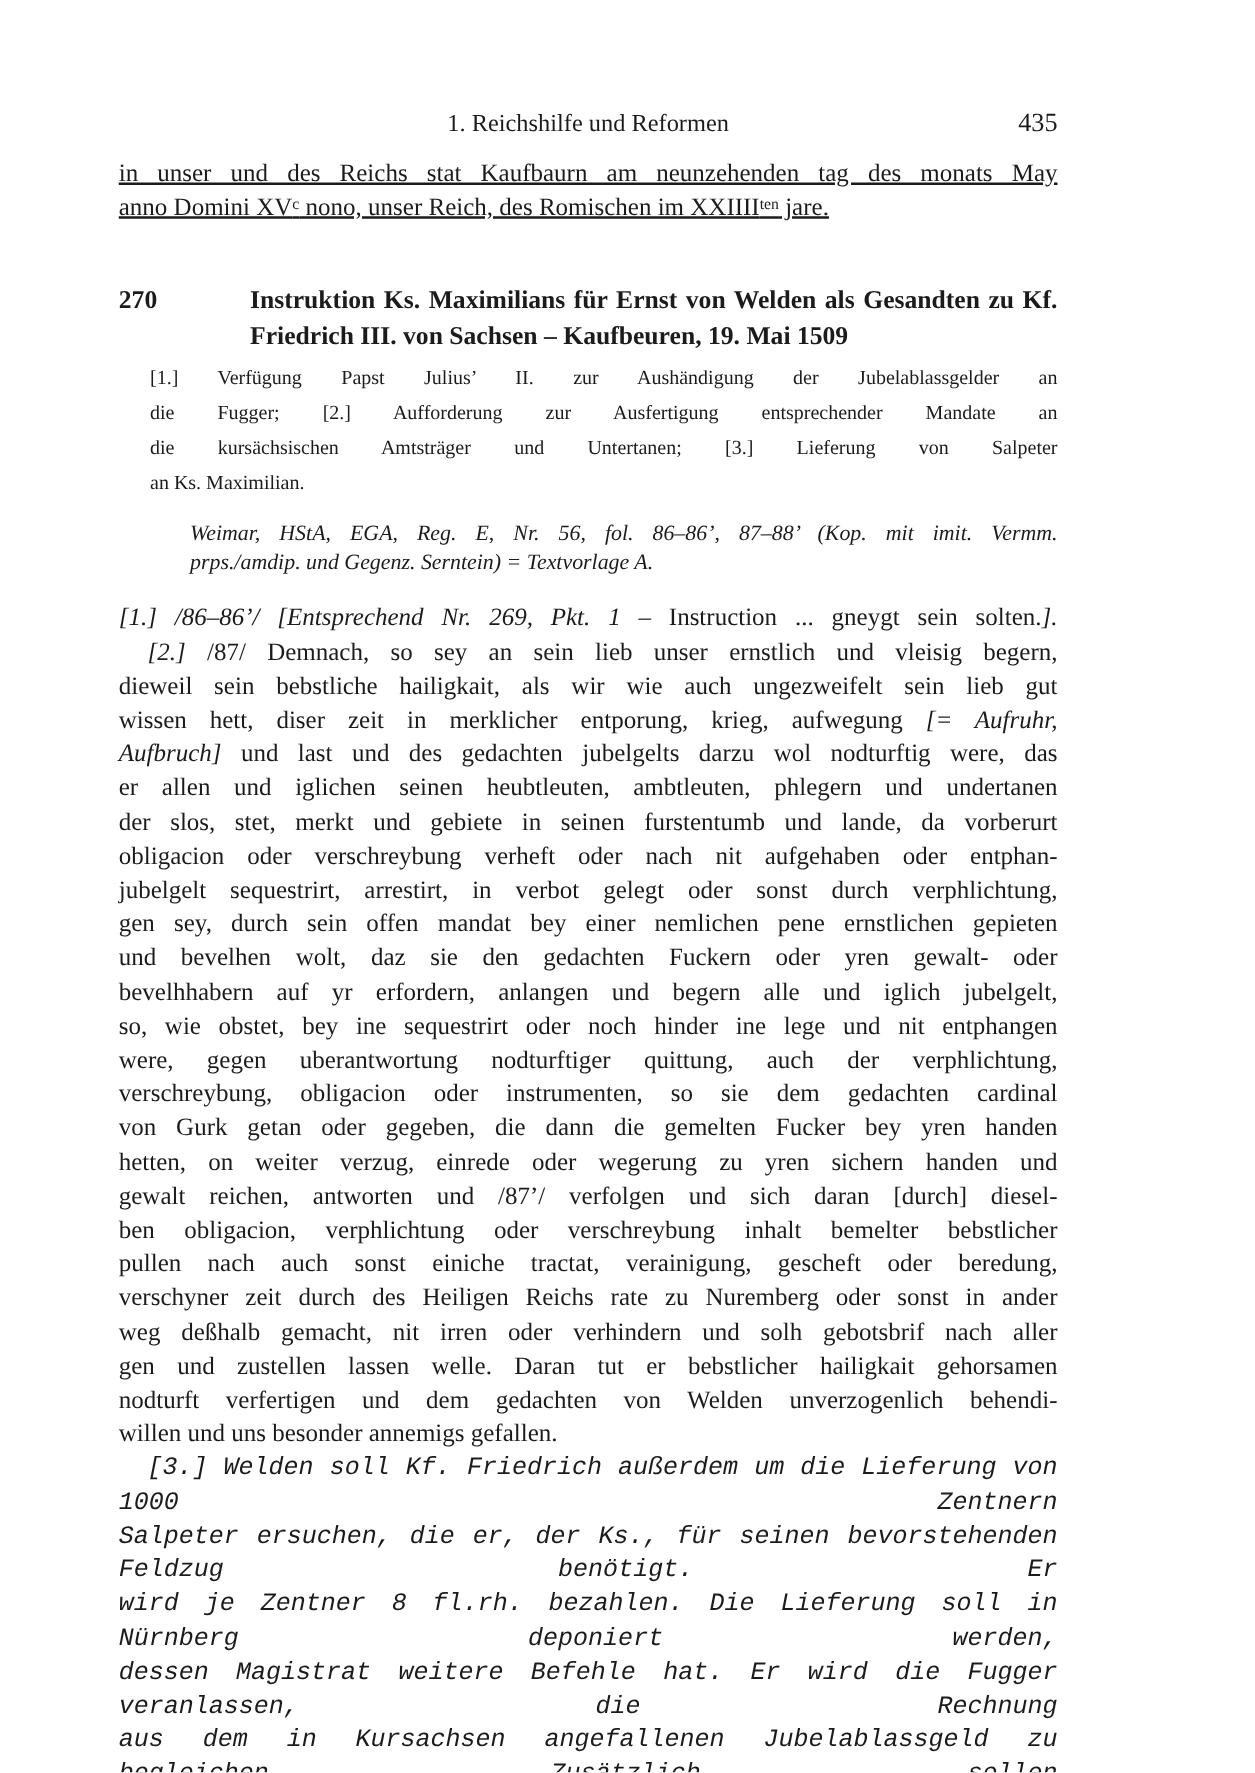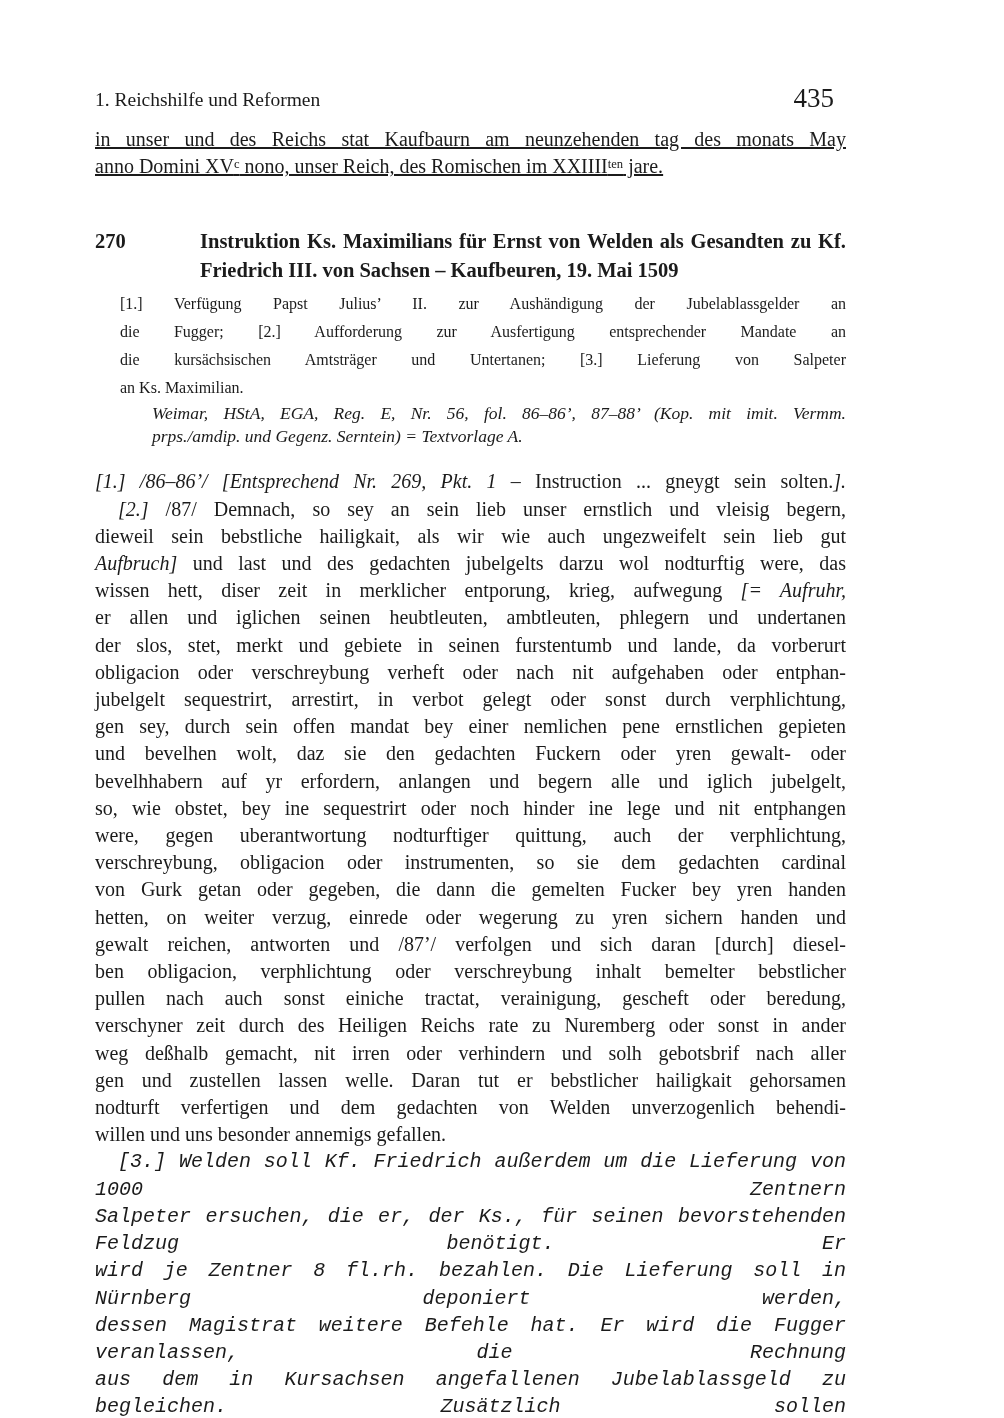--- a/index.html
+++ b/index.html
@@ -17,26 +17,26 @@
     padding: 88px 158px 0 95px;
     overflow: hidden;
   }
   
   .running-head {
     position: relative;
     height: 24px;
     font-size: 19.5px;
     line-height: 24px;
   }
-  .rh-title { display: block; text-align: left; }
+  .rh-title { display: block; text-align: center; }
   .rh-num {
     position: absolute;
-    right: 12px;
+    right: 0;
     top: -2px;
-    font-size: 27px;
+    font-size: 21px;
   }
   
   .tline { min-height: 1em; }
   .tline.just {
     text-align: justify;
     text-align-last: justify;
     -moz-text-align-last: justify;
   }
   .tline.ind { text-indent: 23px; }
   .it { font-style: italic; }
@@ -63,21 +63,21 @@
   .entry-num { width: 57px; flex: none; }
   .entry-title { flex: 1; }
   .summary {
     margin-left: 25px;
     margin-top: 6px;
     font-size: 16px;
     line-height: 28px;
   }
   .source {
     margin-left: 57px;
-    margin-top: 0;
+    margin-top: 14px;
     font-style: italic;
     font-size: 17.5px;
     line-height: 23px;
   }
   .bodytext {
     margin-top: 20px;
     font-size: 20px;
     line-height: 27.2px;
   }
   .p3 { font-style: italic; font-family: Liberation Mono, monospace; }
@@ -117,22 +117,22 @@
       <div class="tline"><span>prps./amdip. und Gegenz. Serntein) = Textvorlage A.</span></div>
     </div>
 
   <div class="bodytext">
     <div class="p1">
         <div class="tline just"><span class="it">[1.] /86–86’/ [Entsprechend Nr. 269, Pkt. 1 – </span><span>Instruction ... gneygt sein solten.</span><span class="it">].</span></div>
       </div>
     <div class="p2">
         <div class="tline just ind"><span class="it">[2.]</span><span> /87/ Demnach, so sey an sein lieb unser ernstlich und vleisig begern,</span></div>
         <div class="tline just"><span>dieweil sein bebstliche hailigkait, als wir wie auch ungezweifelt sein lieb gut</span></div>
+        <div class="tline just"><span>wissen hett, diser zeit in merklicher entporung, krieg, aufwegung </span><span class="it">[= Aufruhr,</span></div>
         <div class="tline just"><span class="it">Aufbruch]</span><span> und last und des gedachten jubelgelts darzu wol nodturftig were, das</span></div>
-        <div class="tline just"><span>wissen hett, diser zeit in merklicher entporung, krieg, aufwegung </span><span class="it">[= Aufruhr,</span></div>
         <div class="tline just"><span>er allen und iglichen seinen heubtleuten, ambtleuten, phlegern und undertanen</span></div>
         <div class="tline just"><span>der slos, stet, merkt und gebiete in seinen furstentumb und lande, da vorberurt</span></div>
         <div class="tline just"><span>obligacion oder verschreybung verheft oder nach nit aufgehaben oder entphan-</span></div>
         <div class="tline just"><span>jubelgelt sequestrirt, arrestirt, in verbot gelegt oder sonst durch verphlichtung,</span></div>
         <div class="tline just"><span>gen sey, durch sein offen mandat bey einer nemlichen pene ernstlichen gepieten</span></div>
         <div class="tline just"><span>und bevelhen wolt, daz sie den gedachten Fuckern oder yren gewalt- oder</span></div>
         <div class="tline just"><span>bevelhhabern auf yr erfordern, anlangen und begern alle und iglich jubelgelt,</span></div>
         <div class="tline just"><span>so, wie obstet, bey ine sequestrirt oder noch hinder ine lege und nit entphangen</span></div>
         <div class="tline just"><span>were, gegen uberantwortung nodturftiger quittung, auch der verphlichtung,</span></div>
         <div class="tline just"><span>verschreybung, obligacion oder instrumenten, so sie dem gedachten cardinal</span></div>

